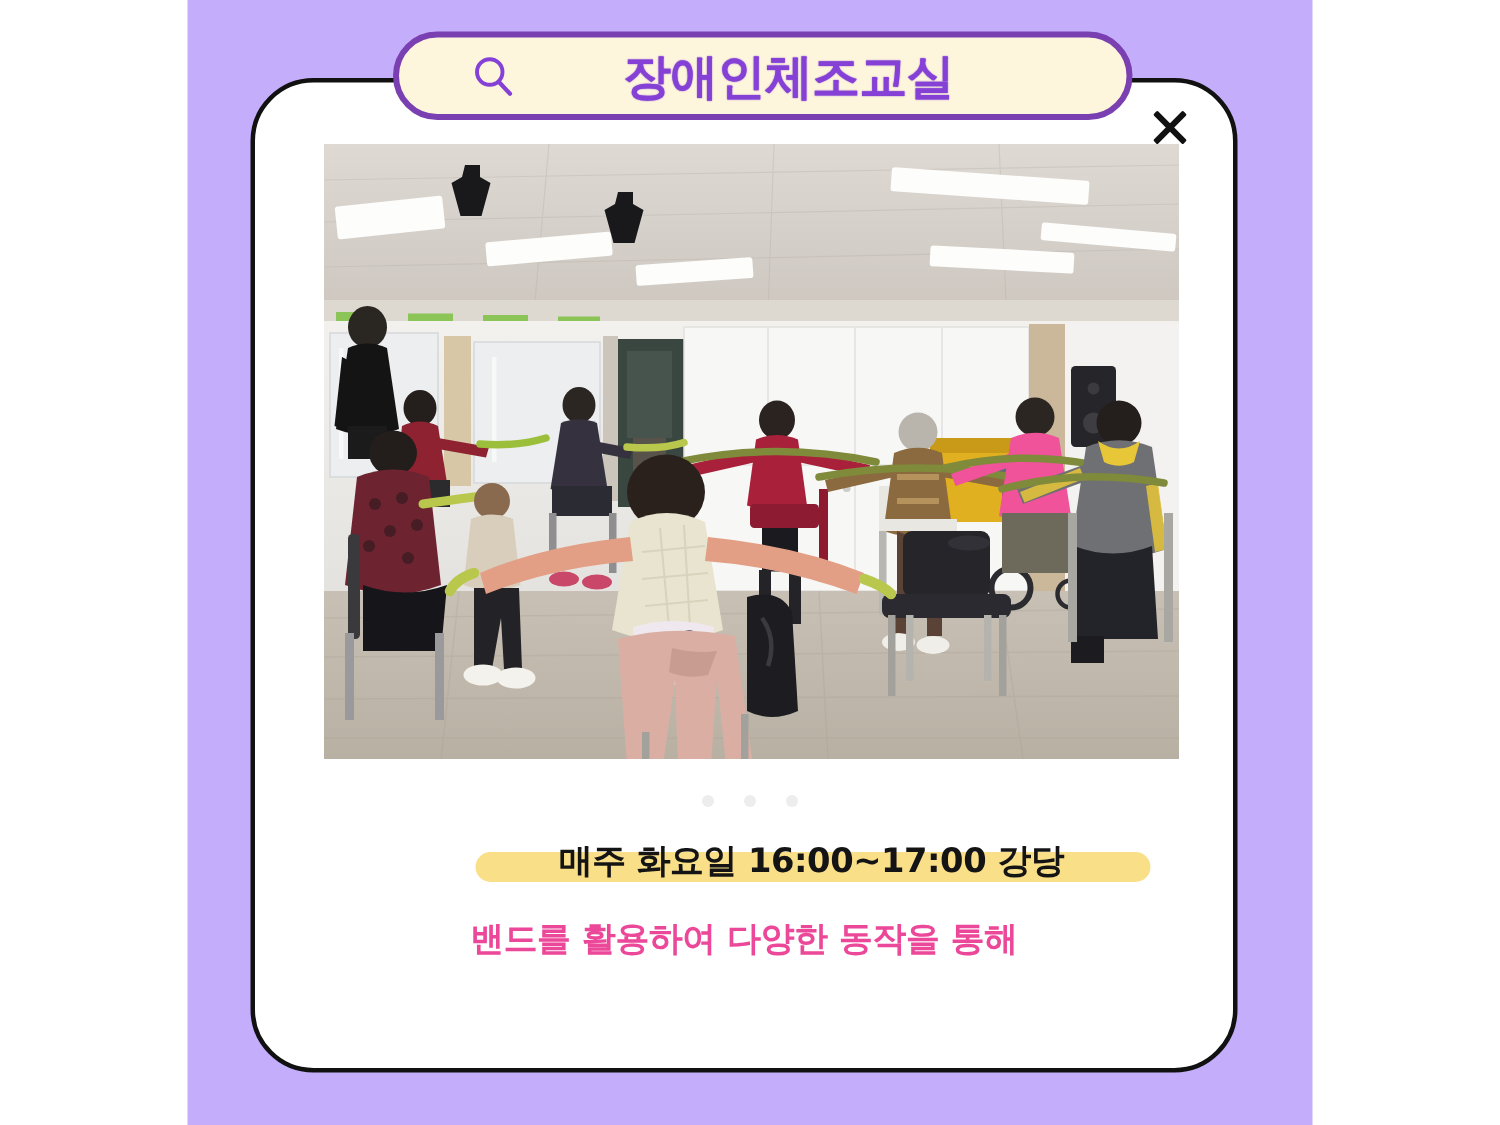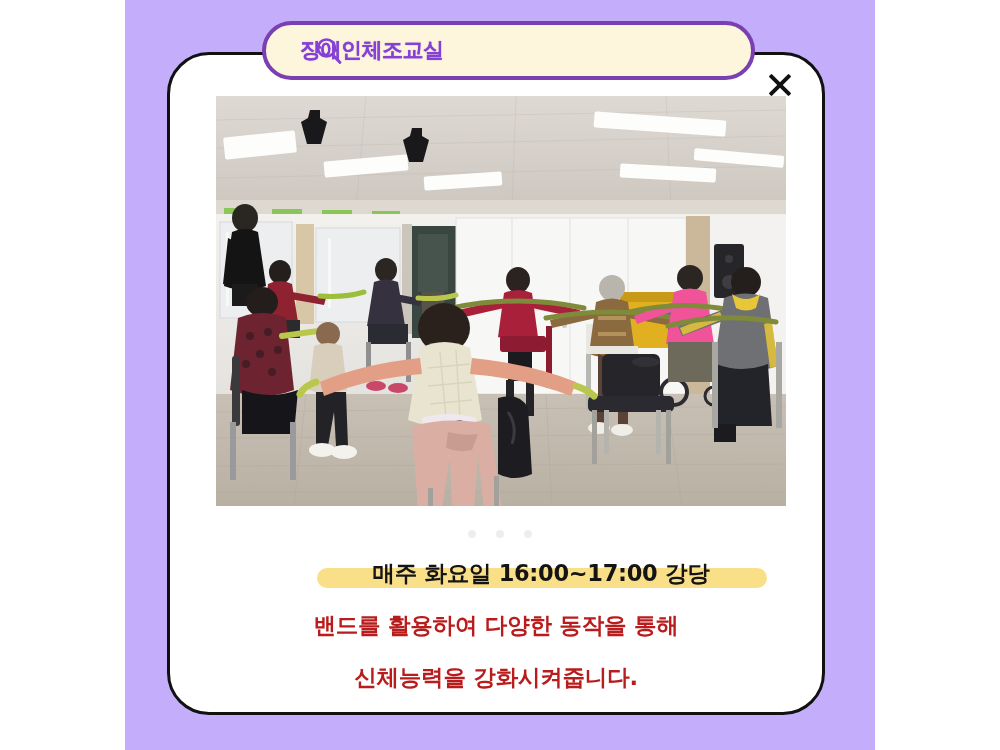--- a/index.html
+++ b/index.html
@@ -59,23 +59,23 @@
     position: absolute;
     left: 48px;
     top: 50%;
     transform: translateY(-50%);
     width: 30px;
     height: 30px;
     display: block;
   }
   .title-text {
     width: 100%;
-    text-align: left;
+    text-align: center;
     padding-left: 34px;
-    font-size: 21px;
+    font-size: 32px;
     font-weight: 700;
     color: #8540d6;
     letter-spacing: -0.5px;
     line-height: 1;
     text-shadow: 0 0 1px #8540d6;
   }
 
   
   .close-btn {
     position: absolute;
@@ -163,21 +163,21 @@
   }
 
   
   .desc {
     position: absolute;
     left: 167px;
     width: 658px;
     text-align: center;
     font-size: 22.5px;
     font-weight: 700;
-    color: #b91c1c;
+    color: #ec4899;
     letter-spacing: -0.2px;
     white-space: nowrap;
   }
   .desc-1 { top: 610px; }
   .desc-2 { top: 662px; }
 </style>
 </head>
 <body>
 
 <div id="screen">
@@ -472,15 +472,14 @@
   </div>
 
   <div class="schedule-wrap">
     <span class="schedule-inner">
       <span class="schedule-hl"></span>
       <span class="schedule-text">매주 화요일 16:00~17:00 강당</span>
     </span>
   </div>
 
   <div class="desc desc-1">밴드를 활용하여 다양한 동작을 통해</div>
-  <div class="desc desc-2">신체능력을 강화시켜줍니다.</div>
 
 </div>
 
 </body></html>

